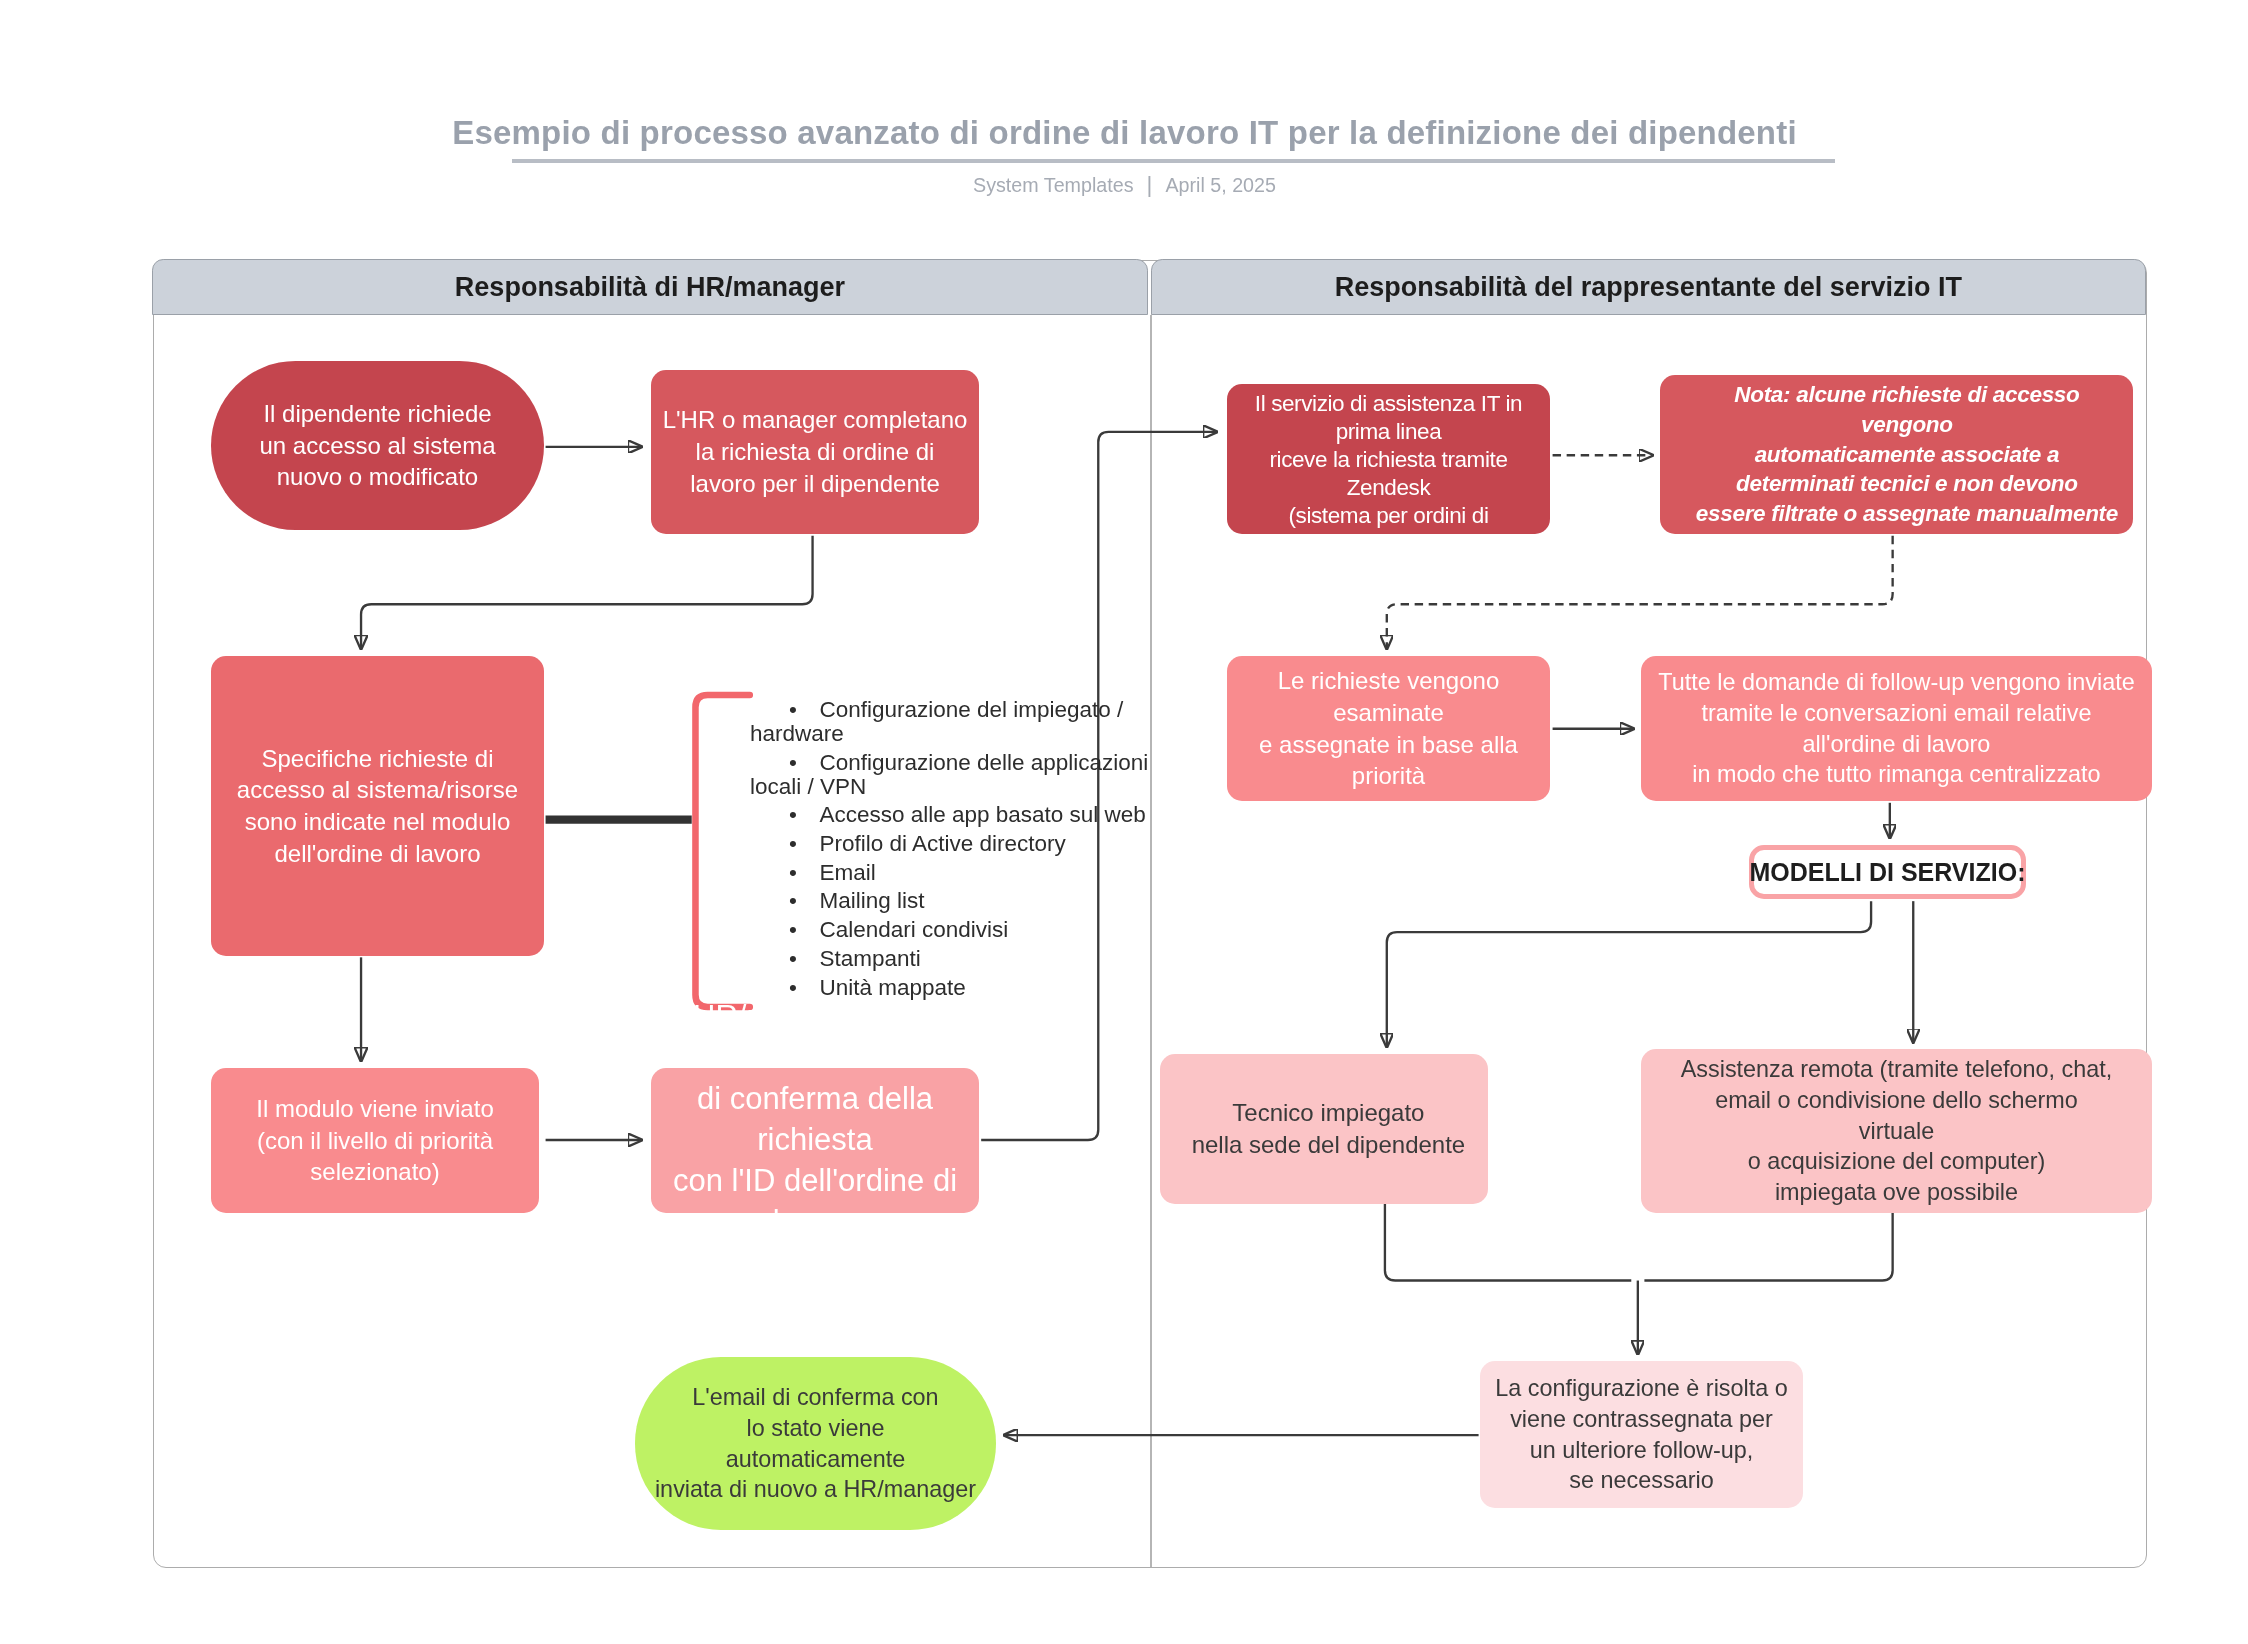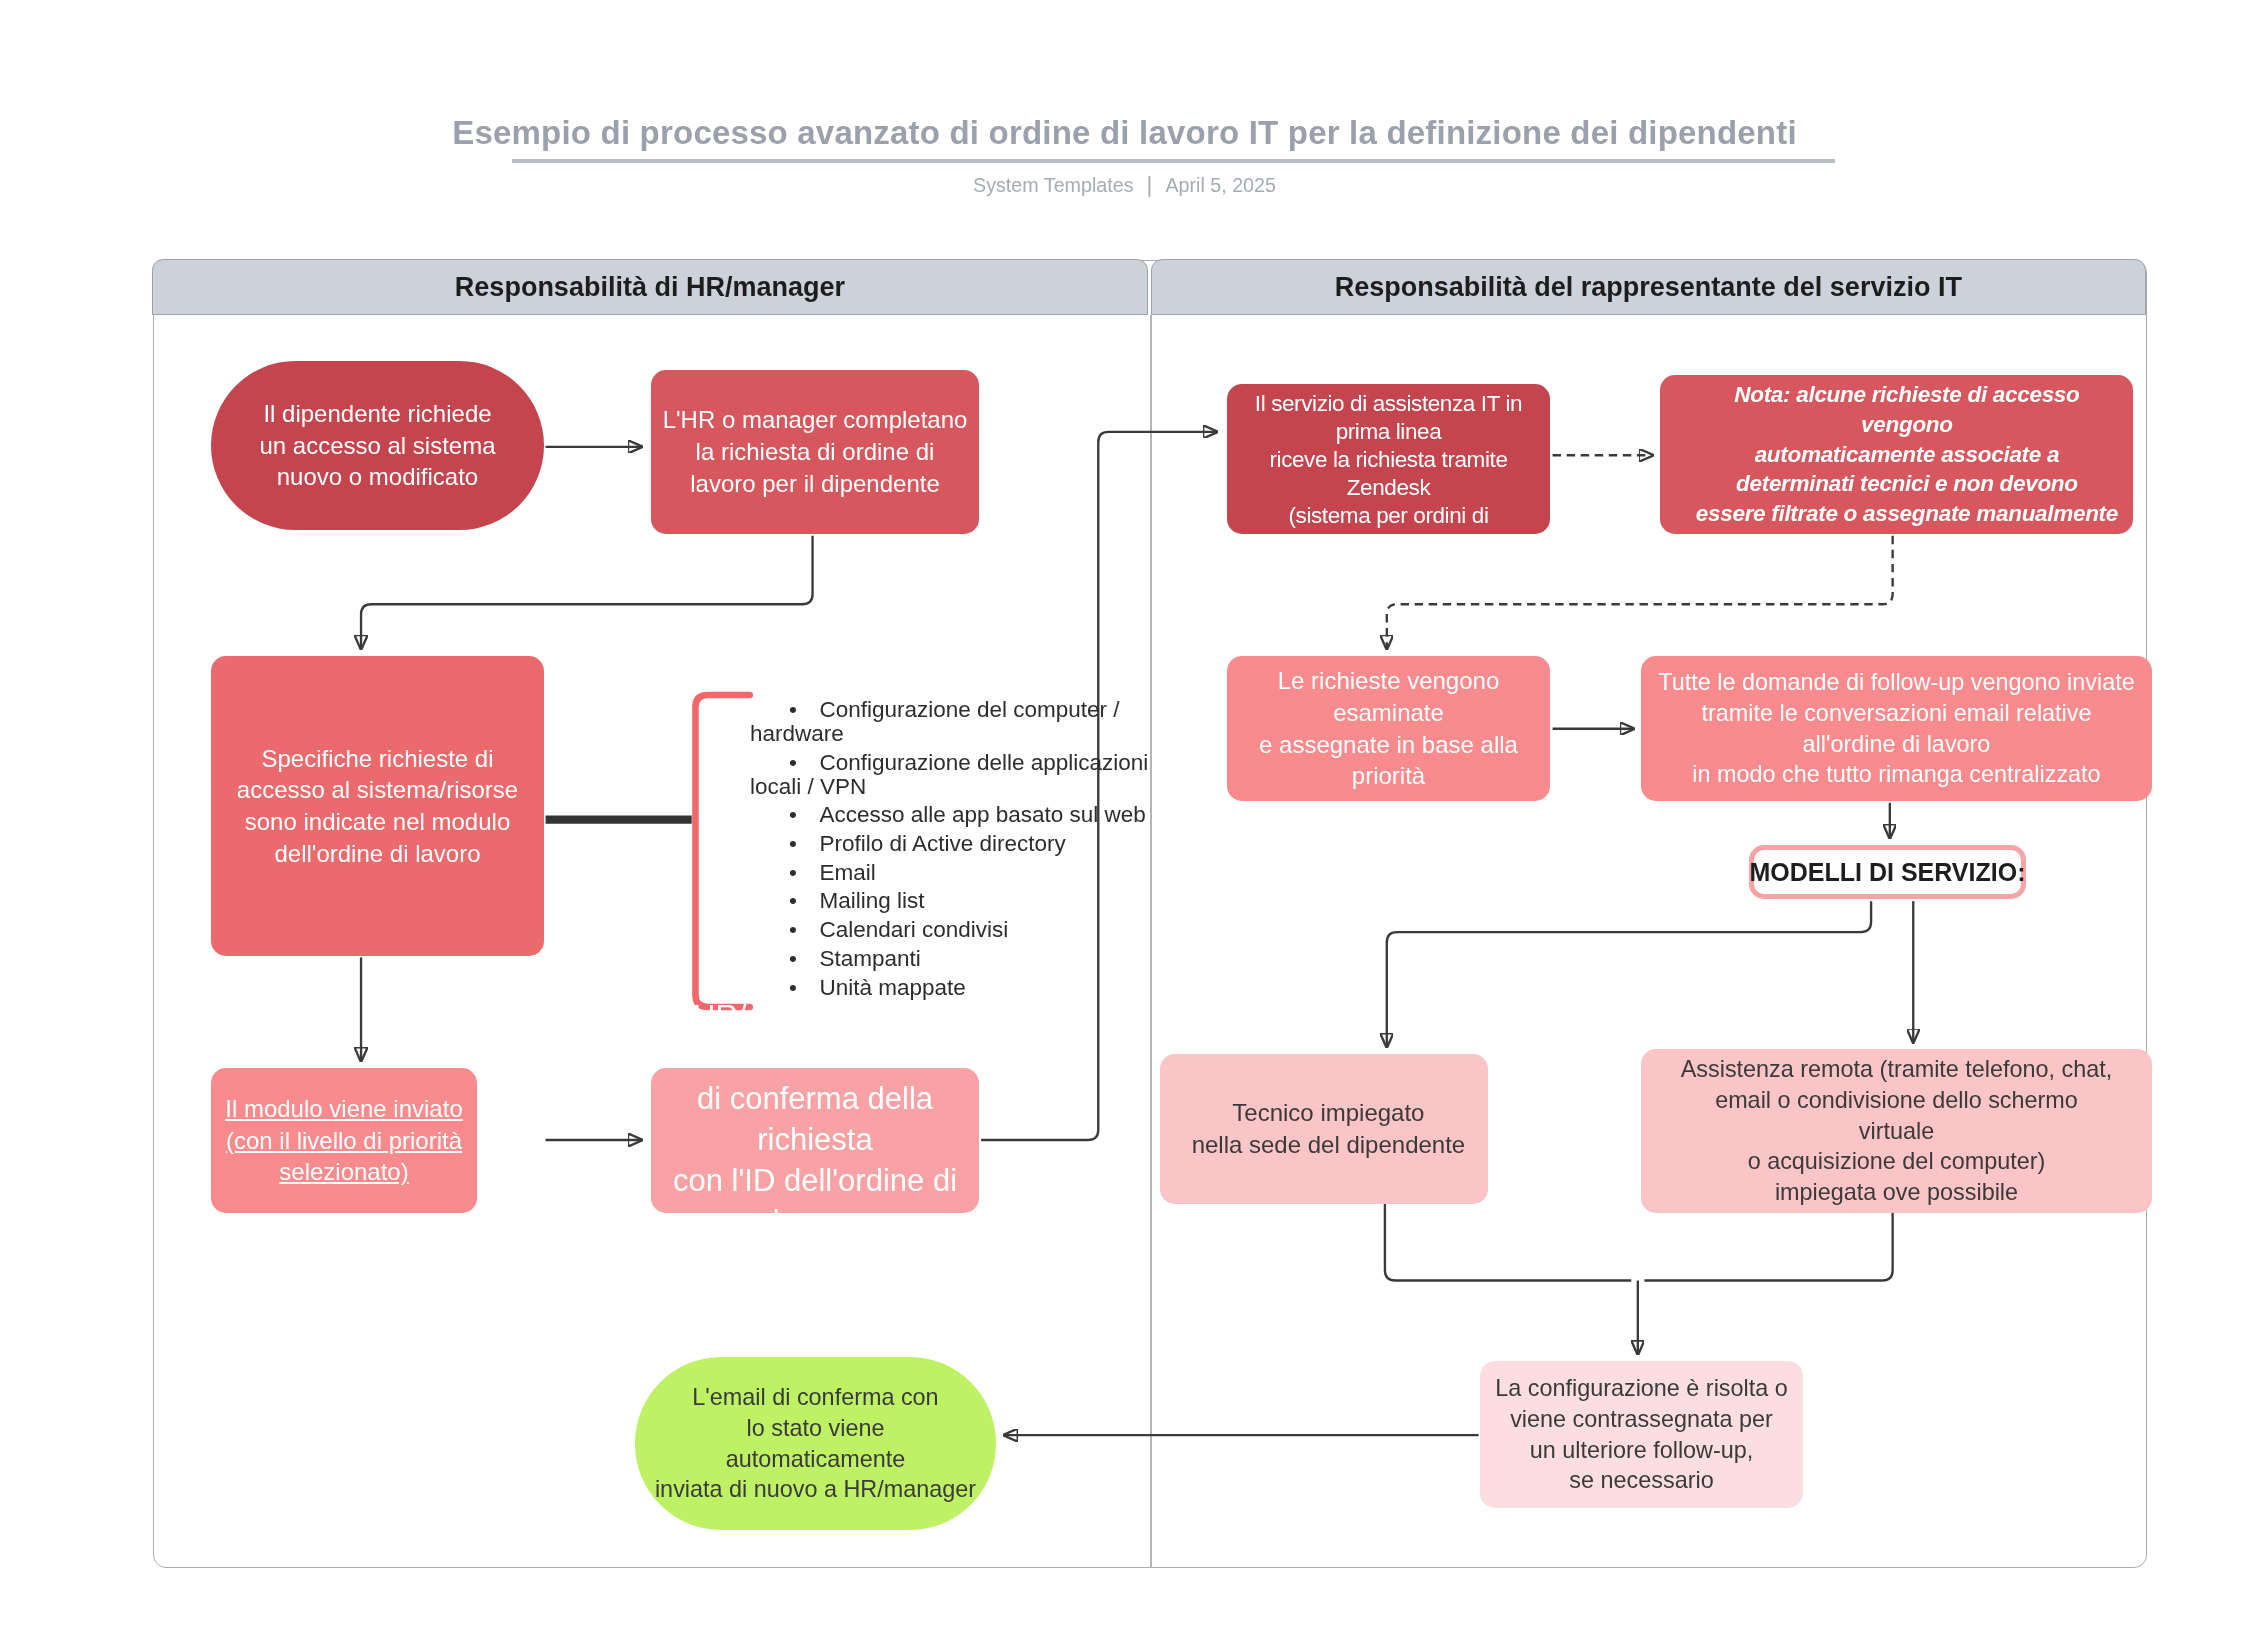--- a/index.html
+++ b/index.html
@@ -49,21 +49,21 @@
   .n-hr-completes{left:651px;top:370px;width:328px;height:164px;}
   .n-helpdesk{left:1227px;top:384px;width:323px;height:150px;overflow:hidden;align-items:flex-start;
     padding-top:5.6px;font-size:22.5px;line-height:28px;letter-spacing:-0.4px;}
   .n-note{left:1660px;top:375px;width:473px;height:159px;font-style:italic;font-weight:bold;
     font-size:22.5px;letter-spacing:-0.3px;padding-left:32px;}
   .n-specific{left:211px;top:656px;width:333px;height:300px;}
   .n-reviewed{left:1227px;top:656px;width:323px;height:145px;}
   .n-followup{left:1641px;top:656px;width:511px;height:145px;font-size:23.4px;padding:3.7px 5.6px;}
   .n-models{left:1749px;top:845px;width:277px;height:54px;background:#ffffff;border:5.6px solid #f9a3a6;
     border-radius:15px;color:#1e1e1e;font-weight:bold;font-size:25px;white-space:nowrap;}
-  .n-form{left:211px;top:1068px;width:266px;height:145px;text-decoration:underline;}
+  .n-form{left:211px;top:1068px;width:328px;height:145px;}
   .n-confirm-id{left:651px;top:1068px;width:328px;height:145px;font-size:31px;padding:12px;}
   .n-technician{left:1160px;top:1054px;width:328px;height:150px;padding-left:20px;}
   .n-remote{left:1641px;top:1049px;width:511px;height:164px;font-size:23.4px;padding:3.7px 5.6px;}
   .n-resolved{left:1480px;top:1361px;width:323px;height:147px;font-size:23.4px;padding:3.7px;}
   .n-email-back{left:635px;top:1357px;width:361px;height:173px;font-size:23.4px;padding:9.4px 13px;}
   
   .bullet-list{
     position:absolute;left:750px;top:698px;width:423px;margin:0;padding:0;list-style:none;
     font-size:22.5px;line-height:24px;color:#2d2d2d;text-align:left;
   }
@@ -141,21 +141,21 @@
   <div class="node red n-note">Nota: alcune richieste di accesso vengono
 automaticamente associate a
 determinati tecnici e non devono
 essere filtrate o assegnate manualmente</div>
   <div class="node coral n-specific">Specifiche richieste di
 accesso al sistema/risorse
 sono indicate nel modulo
 dell'ordine di lavoro</div>
 
   <ul class="bullet-list">
-    <li>Configurazione del computer /
+    <li>Configurazione del impiegato /
 hardware</li>
     <li>Configurazione delle applicazioni
 locali / VPN</li>
     <li>Accesso alle app basato sul web</li>
     <li>Profilo di Active directory</li>
     <li>Email</li>
     <li>Mailing list</li>
     <li>Calendari condivisi</li>
     <li>Stampanti</li>
     <li>Unità mappate</li>

